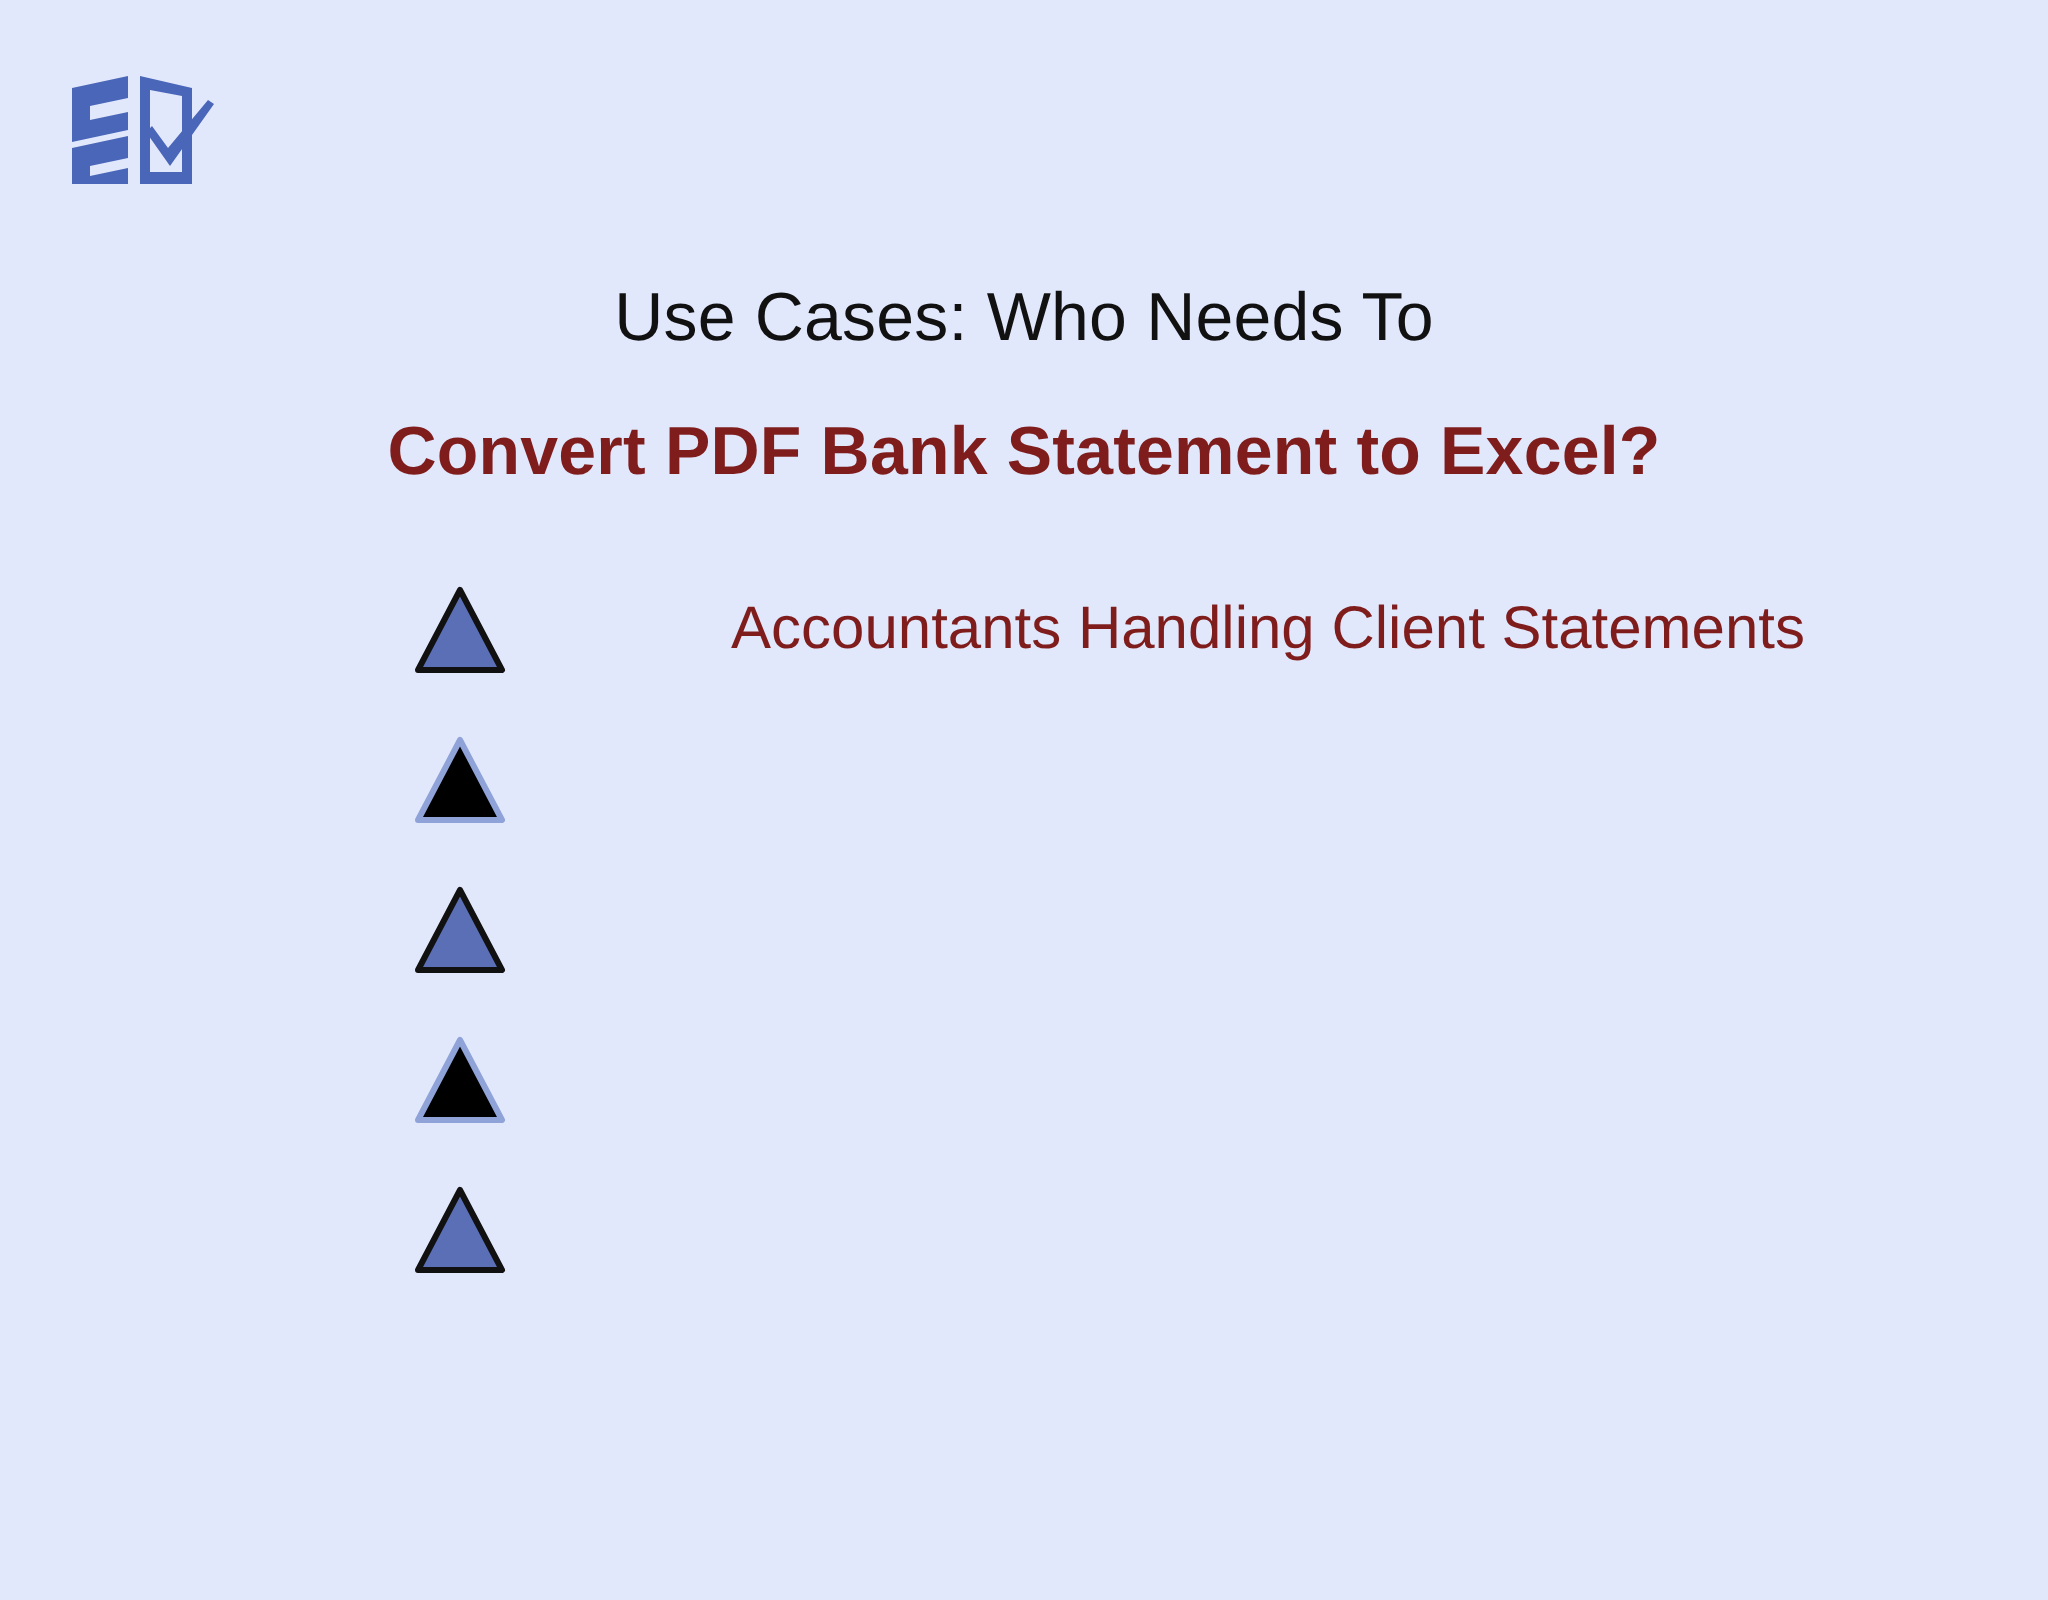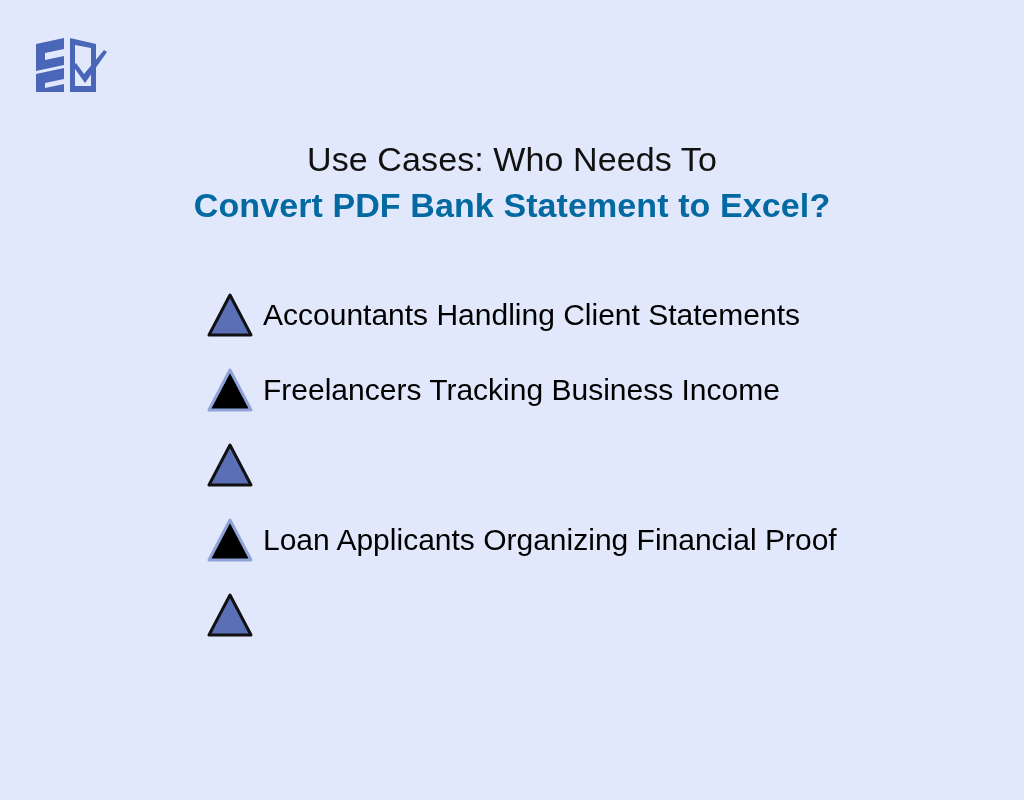--- a/index.html
+++ b/index.html
@@ -48,22 +48,23 @@
     font-size: 34px;
     line-height: 46px;
     letter-spacing: 0.1px;
     white-space: nowrap;
   }
   .title-line-1 {
     color: #111111;
     font-weight: 400;
   }
   .title-line-2 {
-    color: #0369a1;
+    color: #7f1d1d;
     font-weight: 700;
+    margin-top: 21px;
   }
 
   
   #usecase-list {
     position: absolute;
     left: 205px;
     top: 288px;
     width: 800px;
   }
   .usecase-item {
@@ -84,23 +85,24 @@
   .bullet-marker svg {
     display: block;
     width: 100%;
     height: 100%;
   }
   .usecase-label {
     flex: 1 1 auto;
     margin-left: 8px;
     font-size: 30px;
     line-height: 36px;
-    color: #000000;
+    color: #7f1d1d;
     font-weight: 400;
     white-space: nowrap;
+    text-align: center;
   }
 </style>
 </head>
 <body>
 
 <div id="slide">
 
   <div id="brand-logo">
     <svg viewBox="0 0 80 58" xmlns="http://www.w3.org/2000/svg" aria-hidden="true">
       <g fill="#4a66b8">
@@ -129,38 +131,36 @@
       </span>
       <span class="usecase-label">Accountants Handling Client Statements</span>
     </div>
 
     <div class="usecase-item">
       <span class="bullet-marker">
         <svg viewBox="0 0 50 46" xmlns="http://www.w3.org/2000/svg" aria-hidden="true">
           <polygon points="25,3 46,43 4,43" fill="#000000" stroke="#8fa3d8" stroke-width="3" stroke-linejoin="round"></polygon>
         </svg>
       </span>
-      <span class="usecase-label">Freelancers Tracking Business Income</span>
     </div>
 
     <div class="usecase-item">
       <span class="bullet-marker">
         <svg viewBox="0 0 50 46" xmlns="http://www.w3.org/2000/svg" aria-hidden="true">
           <polygon points="25,3 46,43 4,43" fill="#5a6fb5" stroke="#111111" stroke-width="3" stroke-linejoin="round"></polygon>
         </svg>
       </span>
     </div>
 
     <div class="usecase-item">
       <span class="bullet-marker">
         <svg viewBox="0 0 50 46" xmlns="http://www.w3.org/2000/svg" aria-hidden="true">
           <polygon points="25,3 46,43 4,43" fill="#000000" stroke="#8fa3d8" stroke-width="3" stroke-linejoin="round"></polygon>
         </svg>
       </span>
-      <span class="usecase-label">Loan Applicants Organizing Financial Proof</span>
     </div>
 
     <div class="usecase-item">
       <span class="bullet-marker">
         <svg viewBox="0 0 50 46" xmlns="http://www.w3.org/2000/svg" aria-hidden="true">
           <polygon points="25,3 46,43 4,43" fill="#5a6fb5" stroke="#111111" stroke-width="3" stroke-linejoin="round"></polygon>
         </svg>
       </span>
     </div>
 

